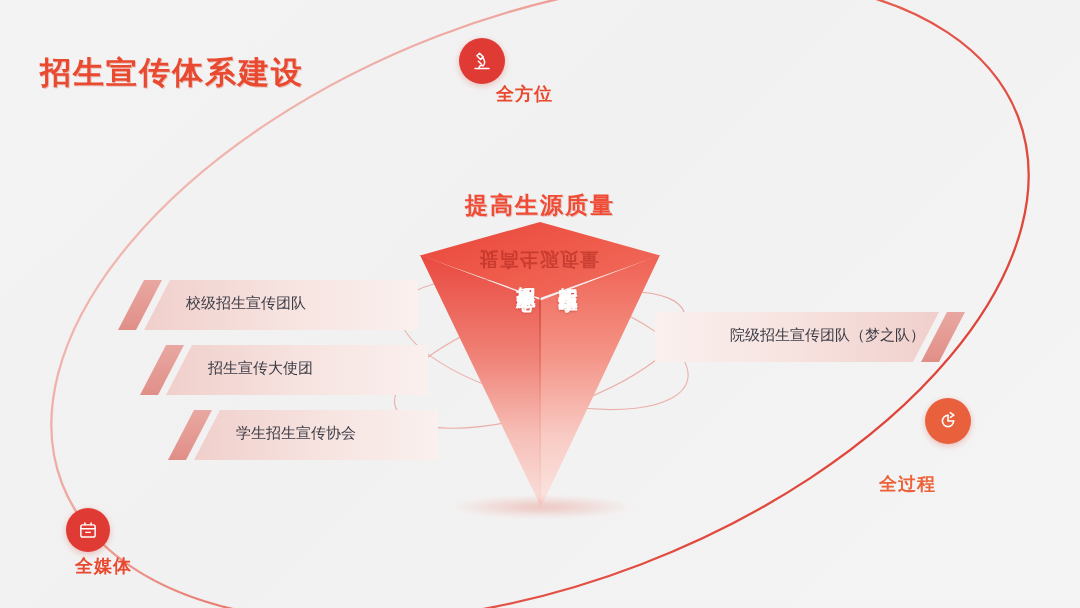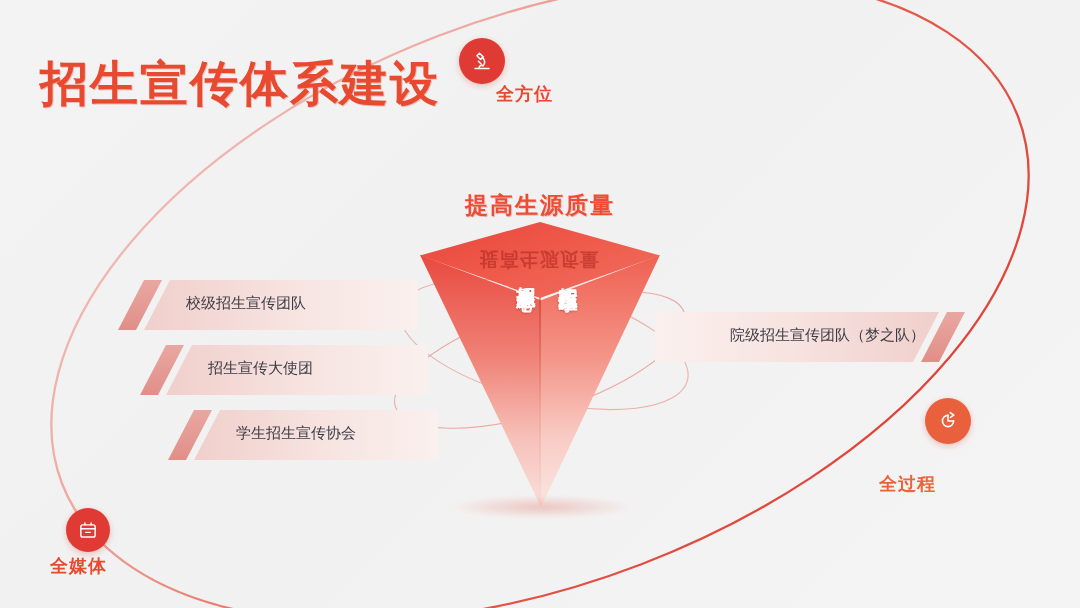--- a/index.html
+++ b/index.html
@@ -21,21 +21,21 @@
     position: absolute;
     left: 0; top: 0;
     width: 1080px; height: 608px;
   }
 
   
   #page-title {
     position: absolute;
     left: 40px;
     top: 52px;
-    font-size: 48px;
+    font-size: 31px;
     font-weight: bold;
     letter-spacing: 2px;
     color: #e8492f;
     text-shadow: 1px 1px 0 rgba(200,40,25,0.25);
     white-space: nowrap;
   }
 
   
   .node-circle {
     position: absolute;
@@ -51,21 +51,21 @@
     font-weight: bold;
     letter-spacing: 1px;
     white-space: nowrap;
     font-family: Liberation Serif, serif;
   }
 
   #node-top-circle   { left: 459px; top: 38px;  width: 46px; height: 46px; background: #e03a35; }
   #node-top-label    { left: 496px; top: 82px;  color: #e8492f; }
 
   #node-bl-circle    { left: 66px;  top: 508px; width: 44px; height: 44px; background: #e03a35; }
-  #node-bl-label     { left: 50px;  top: 554px; color: #e8492f; }
+  #node-bl-label     { left: 75px;  top: 554px; color: #e8492f; }
 
   #node-br-circle    { left: 925px; top: 398px; width: 46px; height: 46px; background: #e8603c; }
   #node-br-label     { left: 879px; top: 472px; color: #ec6239; }
 
   
   .ribbon {
     position: absolute;
     height: 46px;
     display: flex;
     align-items: center;

